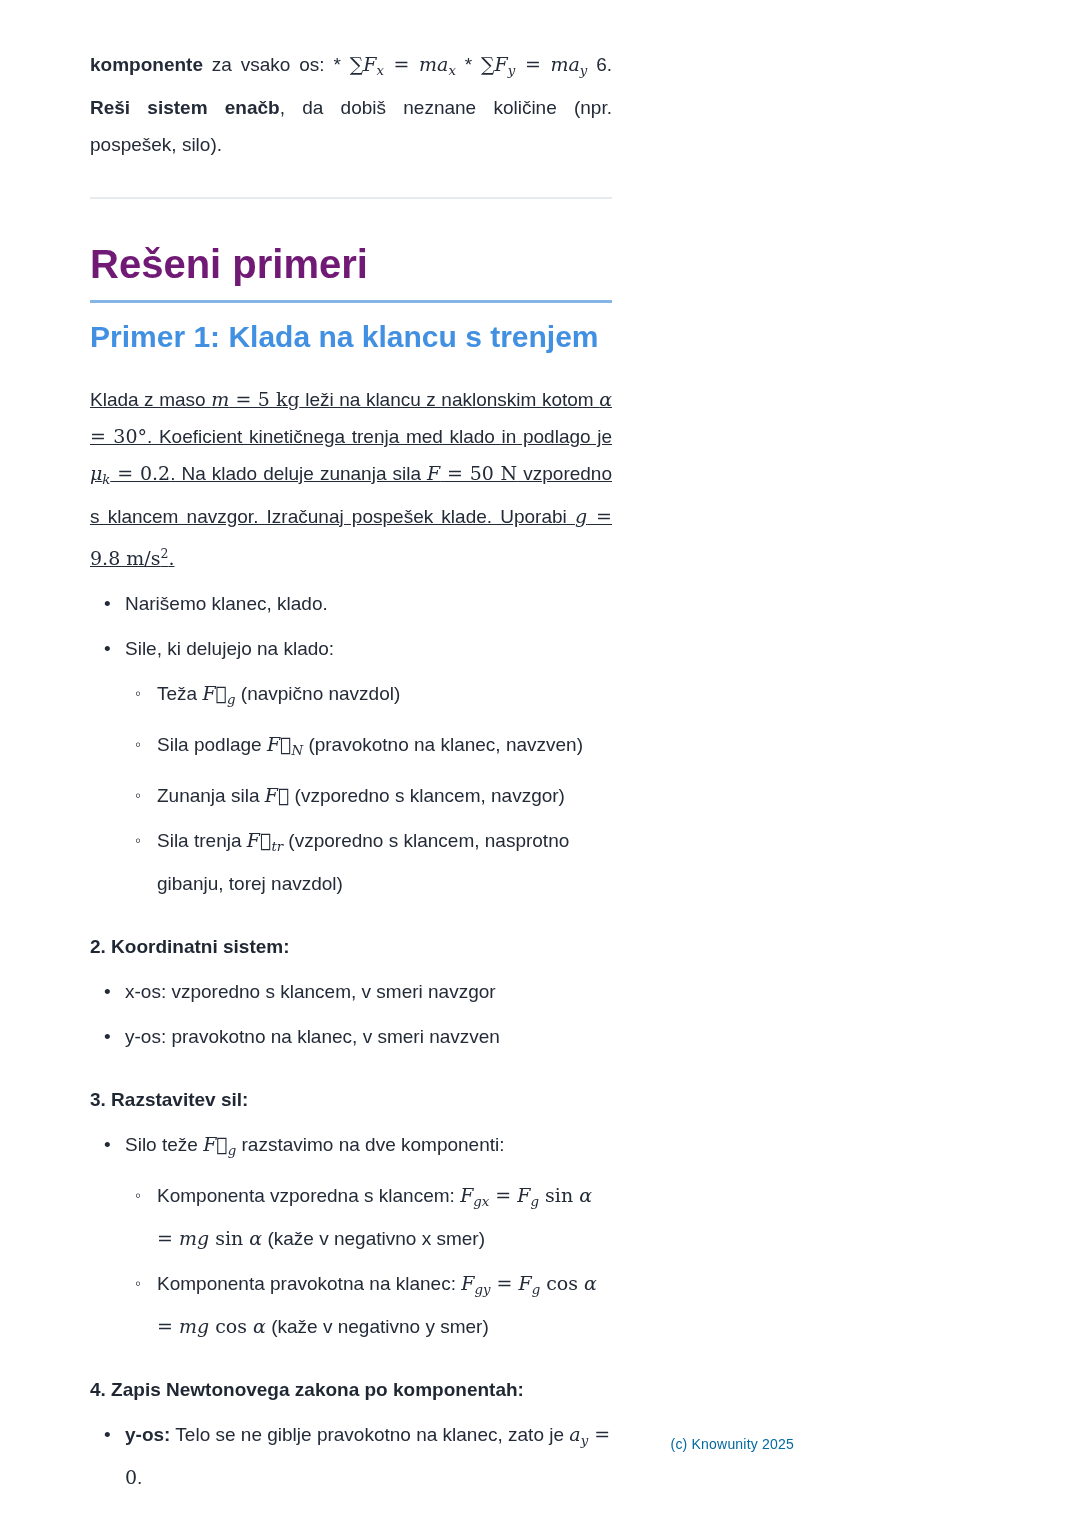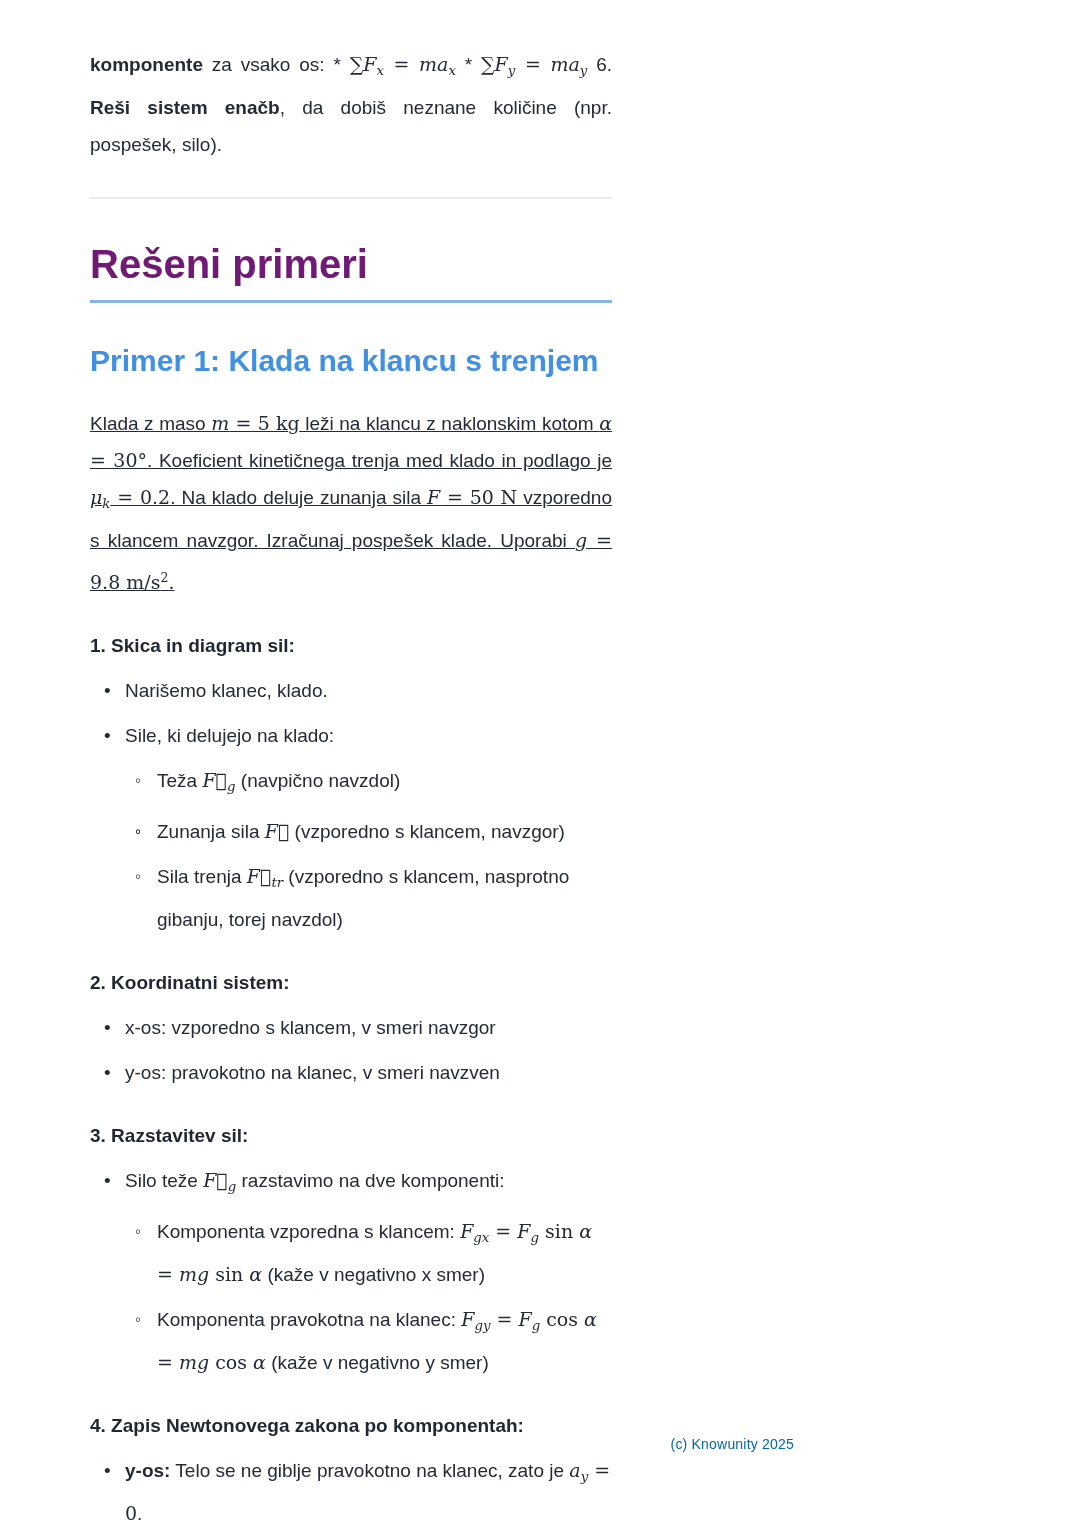--- a/index.html
+++ b/index.html
@@ -15,21 +15,21 @@
   }
   p{margin:0;}
   .body-text{font-size:19px;line-height:37px;text-align:justify;}
   .top-paragraph{margin-top:0;}
   .divider{border:none;border-top:2px solid #e7eaee;margin:34px 0 0 0;}
   .h1{
     font-size:40px;font-weight:700;color:#701a75;
     margin:42px 0 0 0;line-height:46px;
     padding-bottom:13px;border-bottom:3px solid #85b5e5;
   }
-  .h2{font-size:30px;font-weight:700;color:#4190e2;margin:40px 0 0 0;line-height:35px;}
+  .h2{font-size:30px;font-weight:700;color:#4190e2;margin:16px 0 0 0;line-height:35px;}
   .intro{margin-top:27px;text-decoration:underline;}
   .h3{font-size:19px;font-weight:700;line-height:37px;margin:26px 0 0 0;color:#1f2733;}
   ul{list-style:none;margin:8px 0 0 0;padding:0 0 0 35px;}
   ul.l2{padding-left:32px;margin-top:8px;}
   li{position:relative;font-size:19px;line-height:37px;margin:0;}
   li + li{margin-top:8px;}
   .mk{position:absolute;left:-21px;top:0;}
   ul.l2 .mk{left:-22px;font-size:17px;}
   .equation{margin:38px 0 0 0;text-align:center;font-size:21px;line-height:30px;}
   
@@ -57,36 +57,36 @@
   <p class="body-text top-paragraph"><span class="seg-b">komponente</span><span class="seg-n"> za vsako os: * </span><span class="seg-mr">∑</span><span class="seg-m">F</span><span class="seg-msub">x</span><span class="seg-mr"> = </span><span class="seg-m">ma</span><span class="seg-msub">x</span><span class="seg-n"> * </span><span class="seg-mr">∑</span><span class="seg-m">F</span><span class="seg-msub">y</span><span class="seg-mr"> = </span><span class="seg-m">ma</span><span class="seg-msub">y</span><span class="seg-n"> 6. </span><span class="seg-b">Reši sistem enačb</span><span class="seg-n">, da dobiš neznane količine (npr. pospešek, silo).</span></p>
 
   <hr class="divider">
 
   <h1 class="h1">Rešeni primeri</h1>
 
   <h2 class="h2">Primer 1: Klada na klancu s trenjem</h2>
 
   <p class="body-text intro"><span class="seg-n">Klada z maso </span><span class="seg-m">m</span><span class="seg-mr"> = 5 kg</span><span class="seg-n"> leži na klancu z naklonskim kotom </span><span class="seg-m">α</span><span class="seg-mr"> = 30°</span><span class="seg-n">. Koeficient kinetičnega trenja med klado in podlago je </span><span class="seg-m">μ</span><span class="seg-msub">k</span><span class="seg-mr"> = 0.2</span><span class="seg-n">. Na klado deluje zunanja sila </span><span class="seg-m">F</span><span class="seg-mr"> = 50 N</span><span class="seg-n"> vzporedno s klancem navzgor. Izračunaj pospešek klade. Uporabi </span><span class="seg-m">g</span><span class="seg-mr"> = 9.8 m/s</span><span class="seg-msup">2</span><span class="seg-mr">.</span></p>
 
-  <p class="h3">1. Skica in diagram sil:</p>
   <ul class="l1">
     <li>
       <span class="mk">•</span>
       <span><span class="seg-n">Narišemo klanec, klado.</span></span>
     </li>
     <li>
       <span class="mk">•</span>
       <span><span class="seg-n">Sile, ki delujejo na klado:</span></span>
       <ul class="l2">
         <li>
           <span class="mk">◦</span>
           <span><span class="seg-n">Teža </span><span class="seg-m">F⃗</span><span class="seg-msub">g</span><span class="seg-n"> (navpično navzdol)</span></span>
         </li>
         <li>
           <span class="mk">◦</span>
+          <span><span class="seg-n">Sila podlage </span><span class="seg-m">F⃗</span><span class="seg-msub">N</span><span class="seg-n"> (pravokotno na klanec, navzven)</span></span>
         </li>
         <li>
           <span class="mk">◦</span>
           <span><span class="seg-n">Zunanja sila </span><span class="seg-m">F⃗</span><span class="seg-n"> (vzporedno s klancem, navzgor)</span></span>
         </li>
         <li>
           <span class="mk">◦</span>
           <span><span class="seg-n">Sila trenja </span><span class="seg-m">F⃗</span><span class="seg-msub">tr</span><span class="seg-n"> (vzporedno s klancem, nasprotno gibanju, torej navzdol)</span></span>
         </li>
       </ul>

